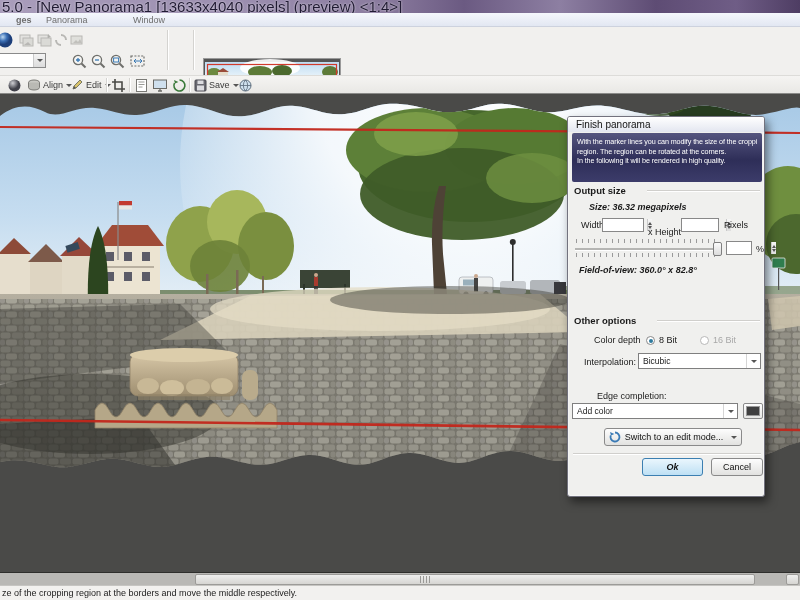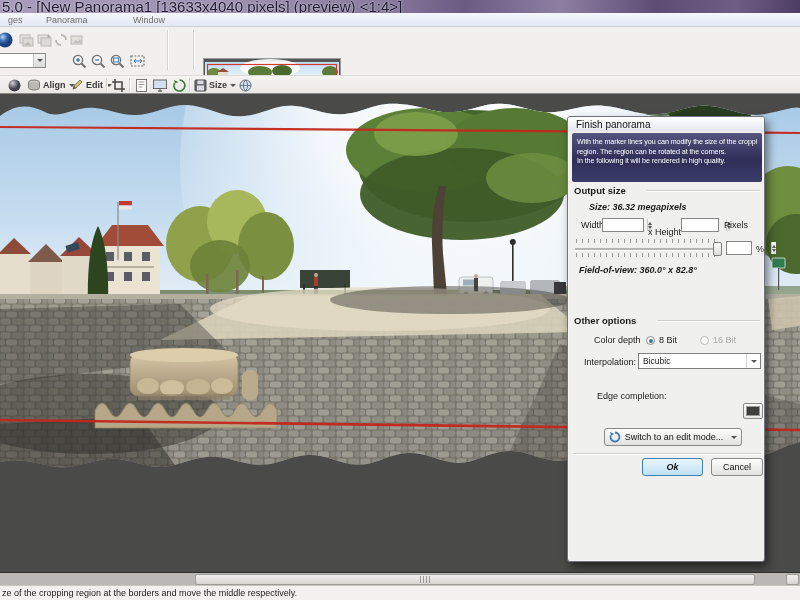--- a/index.html
+++ b/index.html
@@ -16,21 +16,21 @@
     background:linear-gradient(#f5f7fc,#e2e7f2);border-bottom:1px solid #cdd2de;box-sizing:border-box;
     font-size:9px;color:#6e6e6e;}
   .menubar span{position:absolute;top:1px;line-height:13px;}
   
   .tbzone{left:0;top:27px;width:800px;height:48px;background:#f1f0ee;}
   .tbrow3{left:0;top:75px;width:800px;height:18px;background:linear-gradient(#f5f4f2,#e9e8e5);
     border-top:1px solid #dddcd9;box-sizing:border-box;}
   .vsep{width:1px;background:#d4d3d0;box-shadow:1px 0 0 #fff;}
   .icon{display:inline-block;}
   .tbtn{position:absolute;display:flex;align-items:center;gap:2px;height:16px;
-    font-size:9px;color:#3a3a3a;white-space:nowrap;font-weight:bold;}
+    font-size:9px;color:#3a3a3a;white-space:nowrap;}
   .dar{width:0;height:0;border-left:3px solid transparent;border-right:3px solid transparent;
     border-top:3px solid #555;display:inline-block;margin-left:1px;}
   .combo{box-sizing:border-box;background:#fff;border:1px solid #8a8a8a;display:flex;align-items:center;}
   .combo .ar{margin-left:auto;width:11px;height:100%;display:flex;align-items:center;justify-content:center;
     border-left:1px solid #c9c9c9;background:linear-gradient(#f4f4f4,#dcdcdc);}
   
   .thumbwrap{left:203px;top:31px;width:138px;height:41px;background:#fff;border:1px solid #9a9a9a;box-sizing:border-box;}
   
   .canvas{left:0;top:93px;width:800px;height:479px;background:#4a4a48;border-top:1px solid #8a8a88;box-sizing:border-box;}
   
@@ -38,21 +38,21 @@
   .hthumb{position:absolute;left:195px;top:1px;width:560px;height:11px;
     background:linear-gradient(#efefee,#d6d5d2);border:1px solid #9c9b98;border-radius:2px;box-sizing:border-box;}
   .hgrip{position:absolute;left:420px;top:3px;width:10px;height:7px;
     background:repeating-linear-gradient(90deg,#9a9996 0 1px,transparent 1px 3px);}
   .harrow{position:absolute;right:1px;top:1px;width:13px;height:11px;background:linear-gradient(#efefee,#d6d5d2);
     border:1px solid #9c9b98;border-radius:2px;box-sizing:border-box;}
   
   .statusbar{left:0;top:585px;width:800px;height:15px;background:#f2f1ef;border-top:1px solid #c6c5c2;
     box-sizing:border-box;font-size:9px;color:#222;line-height:14px;}
   
-  .dialog{left:567px;top:22px;width:198px;height:446px;background:#f0f0ee;
+  .dialog{left:567px;top:22px;width:198px;height:381px;background:#f0f0ee;
     border:1px solid #72727e;border-radius:3px;box-shadow:3px 5px 10px rgba(0,0,0,.5),0 0 0 1px rgba(255,255,255,.35) inset;
     box-sizing:border-box;font-size:9px;color:#1a1a1a;}
   .dlg-title{position:absolute;left:0;top:0;right:0;height:15px;border-radius:2px 2px 0 0;
     background:linear-gradient(#ffffff,#e3e6f0);font-size:10px;line-height:15px;padding-left:8px;color:#111;}
   .dlg-info{position:absolute;left:4px;top:16px;width:190px;height:49px;border-radius:2px;
     background:linear-gradient(#55557f 0%,#2e2e58 55%,#3c3c6a 100%);
     color:#fff;font-size:7.2px;line-height:9.5px;padding:4px 5px;box-sizing:border-box;letter-spacing:-.1px;}
   .dlg-info div{white-space:nowrap;overflow:hidden;}
   .grphead{position:absolute;display:flex;align-items:center;gap:21px;font-weight:bold;font-size:9.5px;width:186px;}
   .grphead .rule{flex:1;height:1px;background:#d0cfcc;box-shadow:0 1px 0 #fff;}
@@ -85,21 +85,21 @@
 </head>
 <body>
 
 <div class="screen">
 
   <div class="abs titlebar">
     <span class="t">5.0 - [New Panorama1 [13633x4040 pixels] (preview) &lt;1:4&gt;]</span>
   </div>
 
   <div class="abs menubar">
-    <span style="left:8px;">ges</span>
+    <span style="left:16px;font-weight:bold;">ges</span>
     <span style="left:46px;">Panorama</span>
     <span style="left:133px;">Window</span>
     <span style="left:213px;color:#111;font-weight:bold;margin-top:23px;">Help</span>
   </div>
 
   <div class="abs tbzone">
 
     <span class="abs icon" style="left:-3px;top:32px-27px;"></span>
     <svg class="abs" style="left:-4px;top:4px;" width="18" height="18">
       <defs>
@@ -228,21 +228,21 @@
       <path d="M7.5 2a5.5 5.5 0 1 1-5 3" fill="none" stroke="#3a7a3a" stroke-width="1.6"></path>
         <path d="M2 2l1 3.4L6.4 4z" fill="#3a7a3a"></path>
     </svg>
     <div class="abs vsep" style="left:189px;top:2px;height:14px;"></div>
     <div class="tbtn" style="left:194px;top:1px;">
       <svg width="13" height="13">
           <rect x="1" y="1" width="11" height="11" rx="1" fill="#6a6a72" stroke="#4a4a52"></rect>
           <rect x="3.5" y="1.5" width="6" height="3.5" fill="#dcdce0"></rect>
           <rect x="3" y="6.5" width="7" height="5" fill="#dcdce0"></rect>
         </svg>
-      <span>Size</span>
+      <span>Save</span>
         <span class="dar"></span>
     </div>
     <svg class="abs" style="left:238px;top:2px;" width="15" height="15">
       <circle cx="7.5" cy="7.5" r="5.5" fill="#cfe0ee" stroke="#5a6a7a"></circle>
         <path d="M2 7.5h11M7.5 2a8 8 0 0 1 0 11M7.5 2a8 8 0 0 0 0 11" fill="none" stroke="#5a6a7a" stroke-width=".8"></path>
     </svg>
   </div>
 
   <div class="abs canvas">
     <svg width="800" height="478">
@@ -448,20 +448,26 @@
 
       <span class="lbl" style="left:16px;top:240px;">Interpolation:</span>
       <div class="select" style="left:70px;top:236px;width:123px;">
         <span>Bicubic</span>
         <span class="ar">
             <span class="dar"></span>
           </span>
       </div>
 
       <span class="lbl" style="left:29px;top:274px;">Edge completion:</span>
+      <div class="select" style="left:4px;top:286px;width:166px;">
+        <span>Add color</span>
+        <span class="ar">
+            <span class="dar"></span>
+          </span>
+      </div>
       <div class="swatch" style="left:175px;top:286px;width:20px;height:16px;">
         <span class="c"></span>
       </div>
 
       <div class="pushbtn" style="left:36px;top:311px;width:138px;height:18px;gap:4px;">
         <svg width="12" height="12">
           <path d="M6 1.5a4.5 4.5 0 1 1-4.2 2.8" fill="none" stroke="#3a7ab5" stroke-width="1.8"></path>
           <path d="M1 1l1 3.4L5.4 3z" fill="#3a7ab5"></path>
         </svg>
         <span>Switch to an edit mode...</span>

